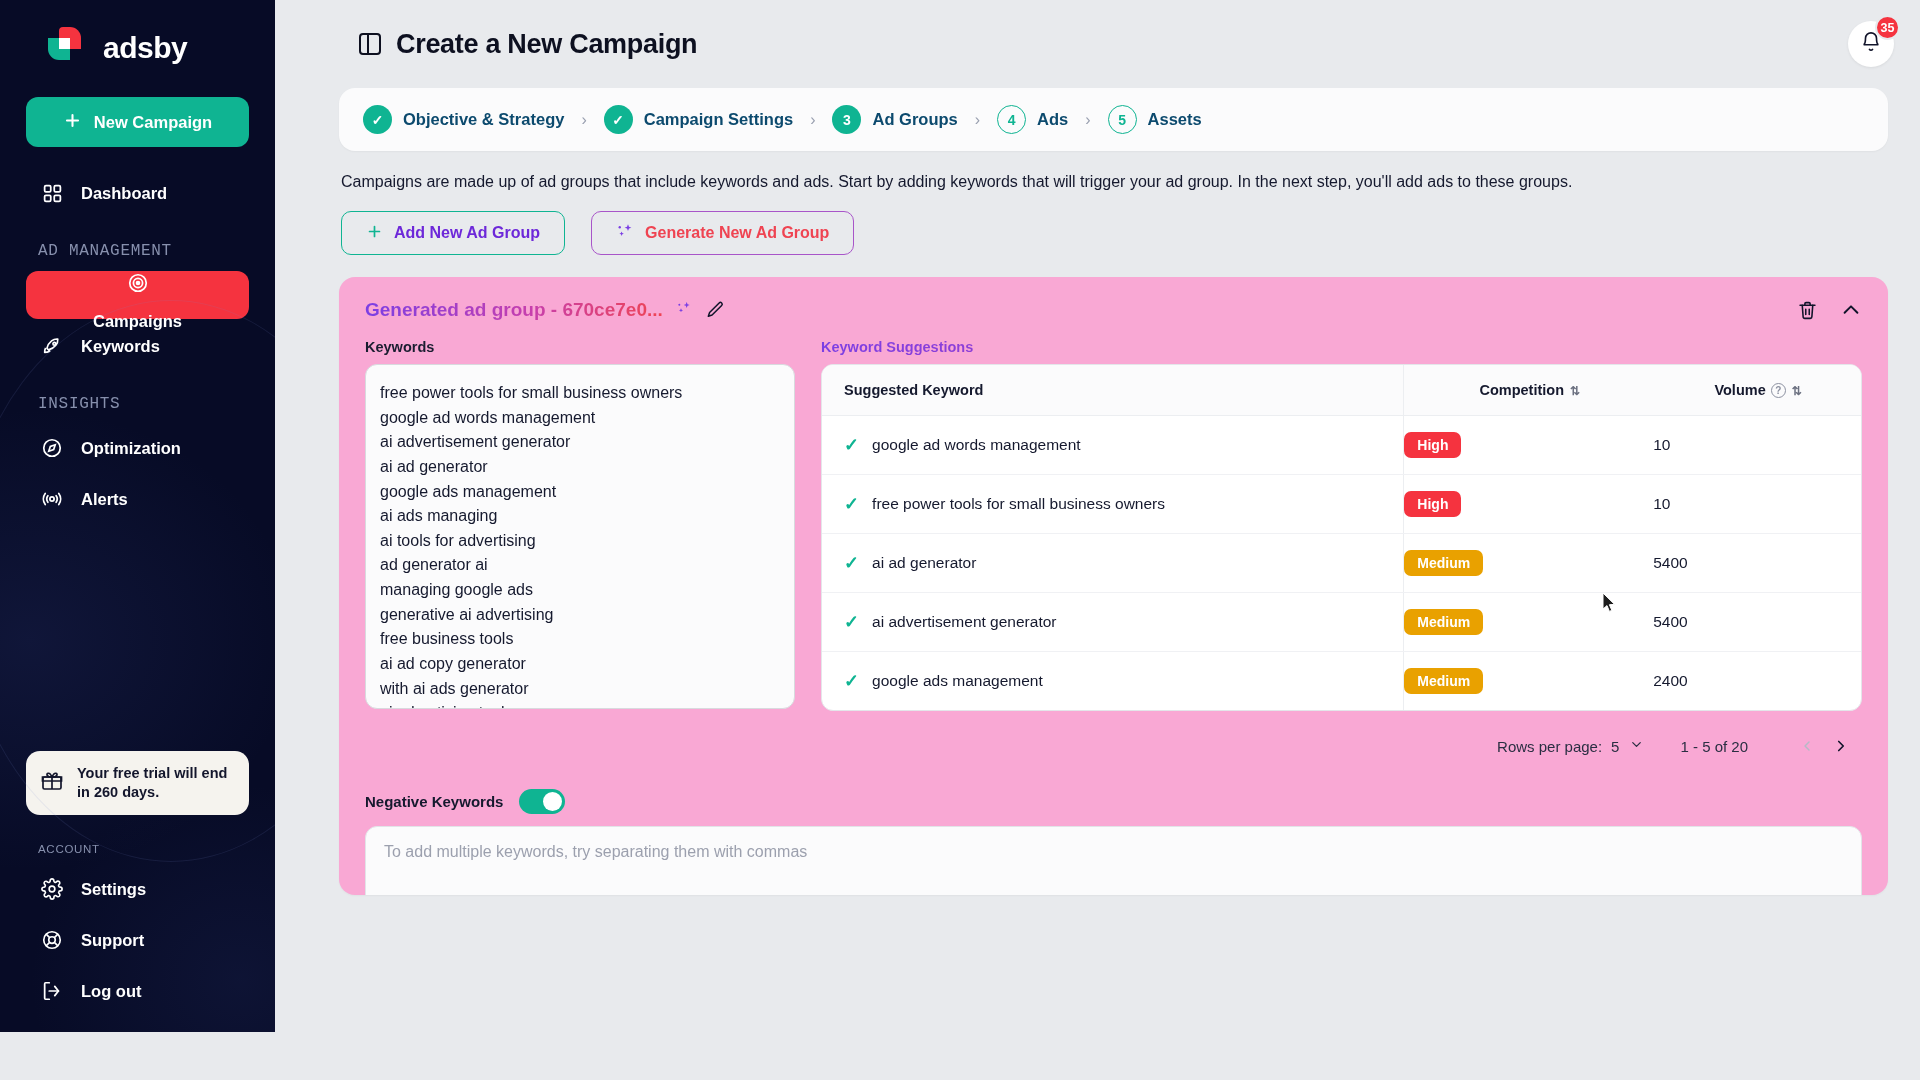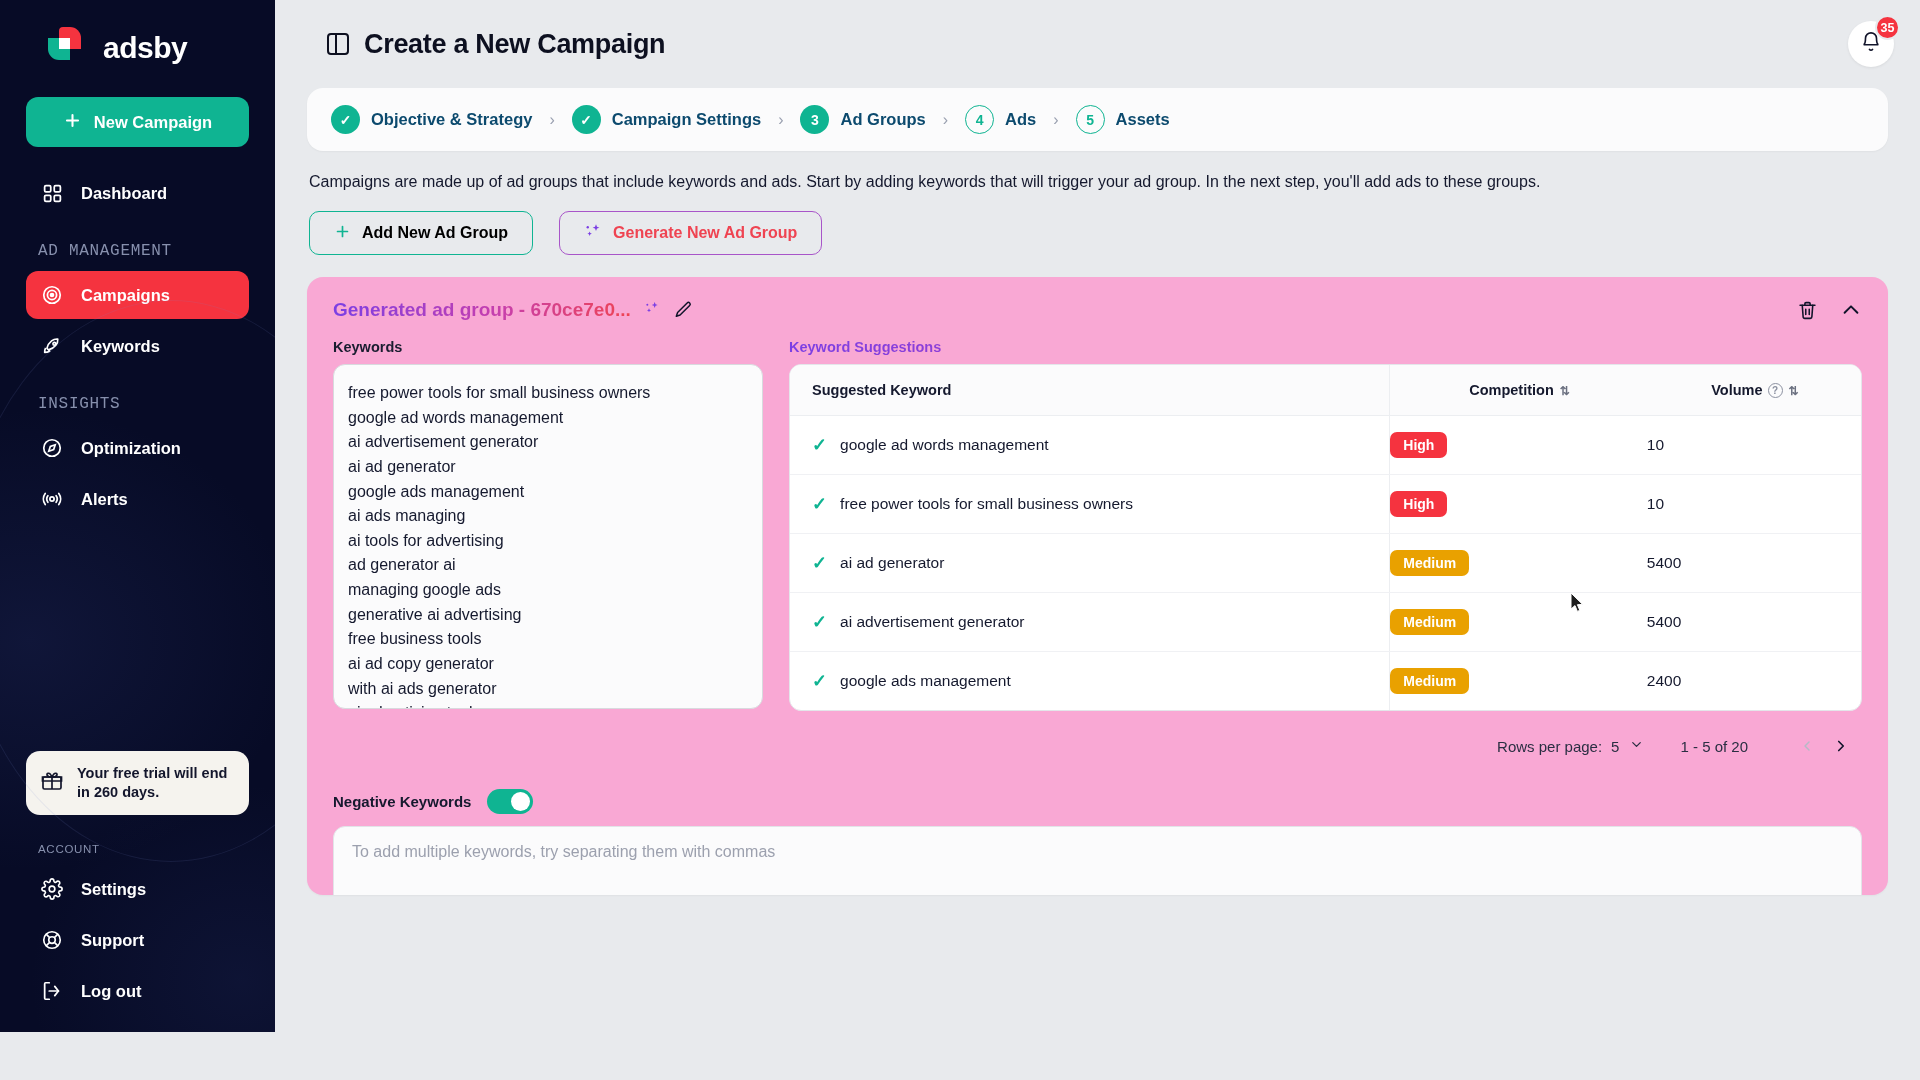--- a/index.html
+++ b/index.html
@@ -2,21 +2,21 @@
 <html><head>
 <meta charset="utf-8">
 <style>
   * { box-sizing: border-box; margin: 0; padding: 0; }
   html, body {
     width: 1920px; height: 1080px;
     font-family: "Liberation Sans", sans-serif;
     background: #e8eaed;
     overflow: hidden;
   }
-  .app { display: flex; width: 1920px; height: 1032px; }
+  .app { display: flex; width: 1920px; height: 1032px; gap: 32px; }
 
   
   .sidebar {
     width: 275px; flex: 0 0 275px;
     background: #070b26;
     background-image: radial-gradient(ellipse 380px 330px at 30px 640px, rgba(60,75,150,0.17), transparent 70%),
                       radial-gradient(ellipse 300px 280px at 240px 980px, rgba(55,70,140,0.14), transparent 70%);
     color: #fff;
     display: flex; flex-direction: column;
     padding: 0 26px;
@@ -50,21 +50,21 @@
   .nav-label {
     font-size: 16px; letter-spacing: 0.7px; color: #8790ad;
     padding: 0 0 11px 12px; text-transform: uppercase; font-family: Liberation Mono, monospace;
   }
   .nav-item {
     display: flex; align-items: center; gap: 17px;
     height: 48px; padding: 0 14px; border-radius: 12px;
     font-size: 16.5px; font-weight: 600; color: #fff;
     cursor: pointer; margin-bottom: 3px;
   }
-  .nav-item.active { background: #f5333f; }
+  .nav-item.active { background: #f5333f; flex-direction: column; }
   .nav-item .ic { width: 24px; height: 24px; flex: 0 0 24px; display: flex; align-items: center; justify-content: center; }
   .nav-section { margin-top: 22px; }
   .spacer { flex: 1 1 auto; }
 
   .trial-card {
     background: #f5f3ee; color: #13162c;
     border-radius: 14px;
     padding: 13px 14px;
     display: flex; align-items: center; gap: 13px;
     font-size: 14.5px; font-weight: 600; line-height: 1.32;
@@ -119,21 +119,21 @@
 
   .desc { font-size: 16px; color: #15192e; padding: 22px 2px 0 2px; }
 
   .action-row { display: flex; gap: 26px; padding: 20px 2px 0 2px; }
   .btn-outline {
     height: 44px; padding: 0 24px; border-radius: 10px;
     display: flex; align-items: center; gap: 11px;
     font-size: 16px; font-weight: 700; background: transparent;
     cursor: pointer; font-family: inherit;
   }
-  .btn-add { border: 1.6px solid #0fb492; color: #000000; }
+  .btn-add { border: 1.6px solid #0fb492; color: #6d28d9; }
   .btn-gen { border: 1.6px solid #a855c9; color: #ef4452; }
 
   
   .adgroup-card {
     margin-top: 22px; background: #f9a8d4; border-radius: 16px;
     padding: 22px 26px 0 26px; height: 618px; overflow: hidden;
     box-shadow: 0 1px 2px rgba(0,0,0,.04);
   }
   .adgroup-head { display: flex; align-items: center; justify-content: space-between; }
   .adgroup-title-row { display: flex; align-items: center; gap: 13px; }

